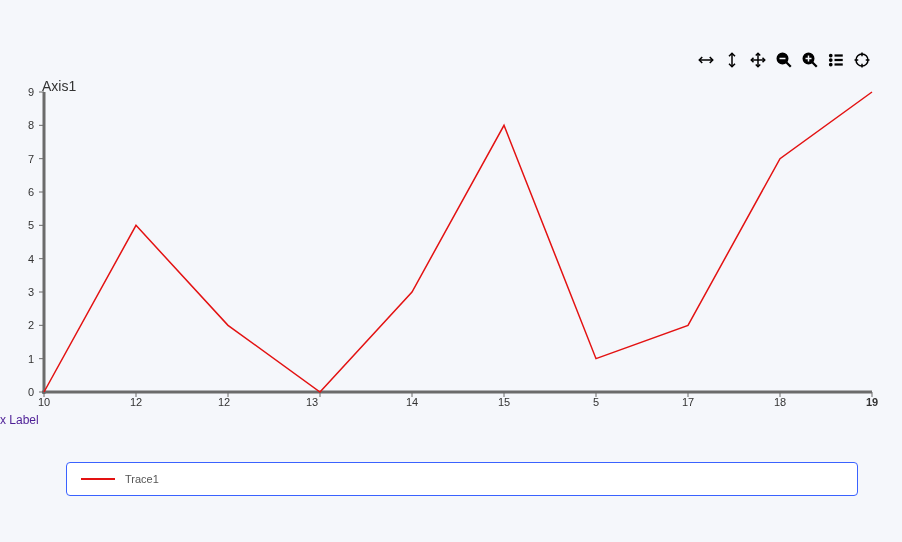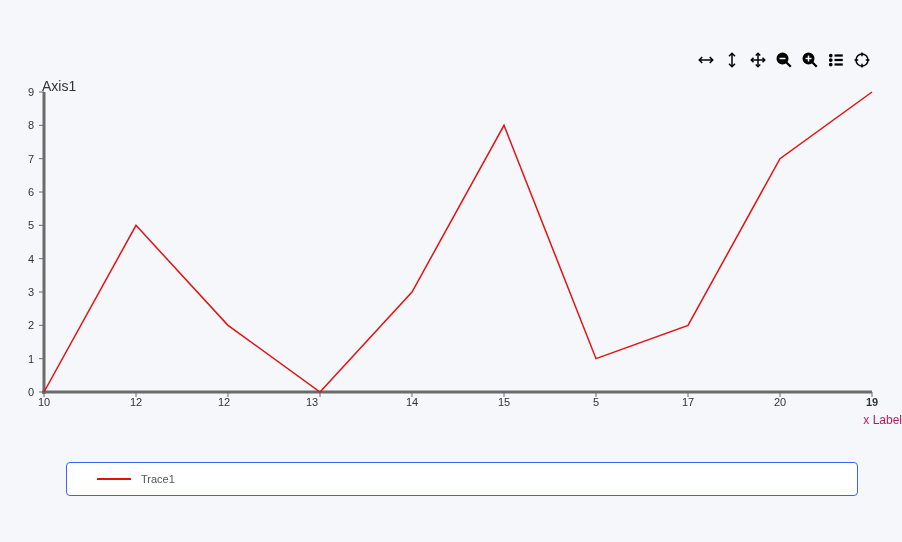--- a/index.html
+++ b/index.html
@@ -2,27 +2,27 @@
 <html><head>
 <meta charset="utf-8">
 <style>
   html,body{margin:0;padding:0;background:#f5f7fb;font-family:Arial,Helvetica,sans-serif;}
   .stage{position:relative;width:902px;height:542px;background:#f5f7fb;overflow:hidden;}
   .toolbar{position:absolute;top:50px;right:30px;display:flex;gap:6px;}
   .tool{width:20px;height:20px;cursor:pointer;color:#000;display:flex;align-items:center;justify-content:center;}
   .tool svg{width:18px;height:18px;stroke:#000;stroke-width:2;fill:none;}
   .axis-title{position:absolute;font-size:14px;color:#333;}
   .y-axis-title{left:42px;top:78px;}
-  .x-axis-title{left:0;right:0;text-align:right;top:413px;font-size:12px;color:#be185d;}
+  .x-axis-title{left:0;right:0;text-align:left;top:413px;font-size:12px;color:#4c1d95;}
   .plot{position:absolute;left:44px;top:92px;width:828px;height:300px;}
   .plot svg{width:828px;height:300px;overflow:visible;}
   .x-axis-line{stroke:#6b6b6b;stroke-width:3;}
   .y-axis-line{stroke:#6b6b6b;stroke-width:3;}
   .series-line{stroke:#e31212;stroke-width:1.5;fill:none;}
-  .legend{position:absolute;left:66px;top:462px;right:44px;height:34px;border:1px solid #3a62ff;border-radius:4px;background:#fff;display:flex;align-items:center;padding-left:30px;box-sizing:border-box;}
+  .legend{position:absolute;left:66px;top:462px;right:44px;height:34px;border:1px solid #3a62ff;border-radius:4px;background:#fff;display:flex;align-items:center;padding-left:14px;box-sizing:border-box;}
   .legend-swatch{width:34px;height:0;border-top:2px solid #e31212;margin-right:10px;}
   .legend-label{font-size:11px;color:#555;}
   .x-tick-labels{position:absolute;left:44px;top:396px;width:828px;height:16px;}
   .x-tick-labels span{position:absolute;font-size:11px;color:#333;transform:translateX(-50%);}
   .y-tick-labels{position:absolute;left:0;top:92px;width:40px;height:300px;}
   .y-tick-labels span{position:absolute;right:6px;font-size:11px;color:#333;transform:translateY(50%);}
 </style>
 </head>
 <body>
 <div class="stage">
@@ -136,21 +136,21 @@
     </div>
   <div class="x-tick-labels" id="x-tick-labels">
       <span style="left: 0px;">10</span>
       <span style="left: 92px;">12</span>
       <span style="left: 180px;">12</span>
       <span style="left: 268px;">13</span>
       <span style="left: 368px;">14</span>
       <span style="left: 460px;">15</span>
       <span style="left: 552px;">5</span>
       <span style="left: 644px; text-align: center;">17</span>
-      <span style="left: 736px;">20</span>
+      <span style="left: 736px;">18</span>
       <span style="left: 828px; font-weight: bold;">19</span>
     </div>
 
   <div class="axis-title x-axis-title">x Label</div>
 
   <div class="legend">
     <div class="legend-swatch"></div>
     <div class="legend-label">Trace1</div>
   </div>
 

